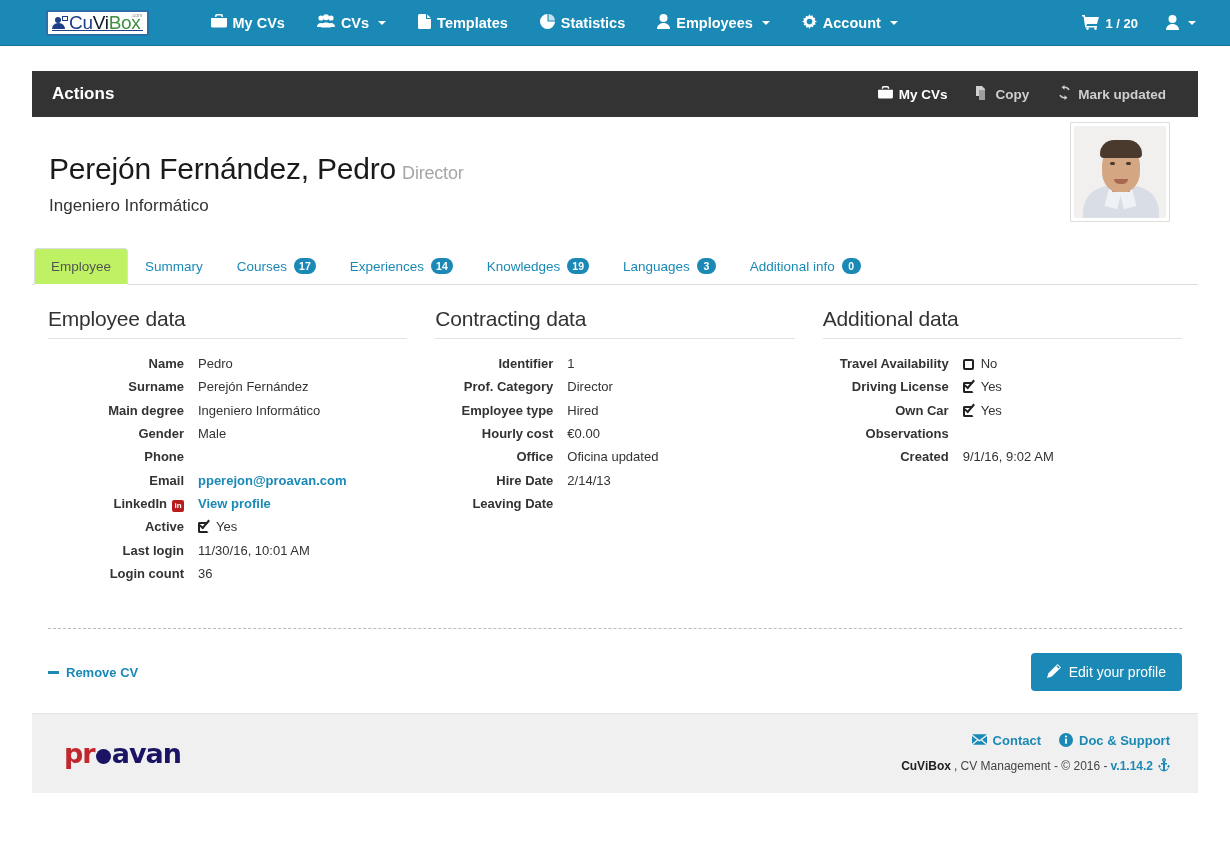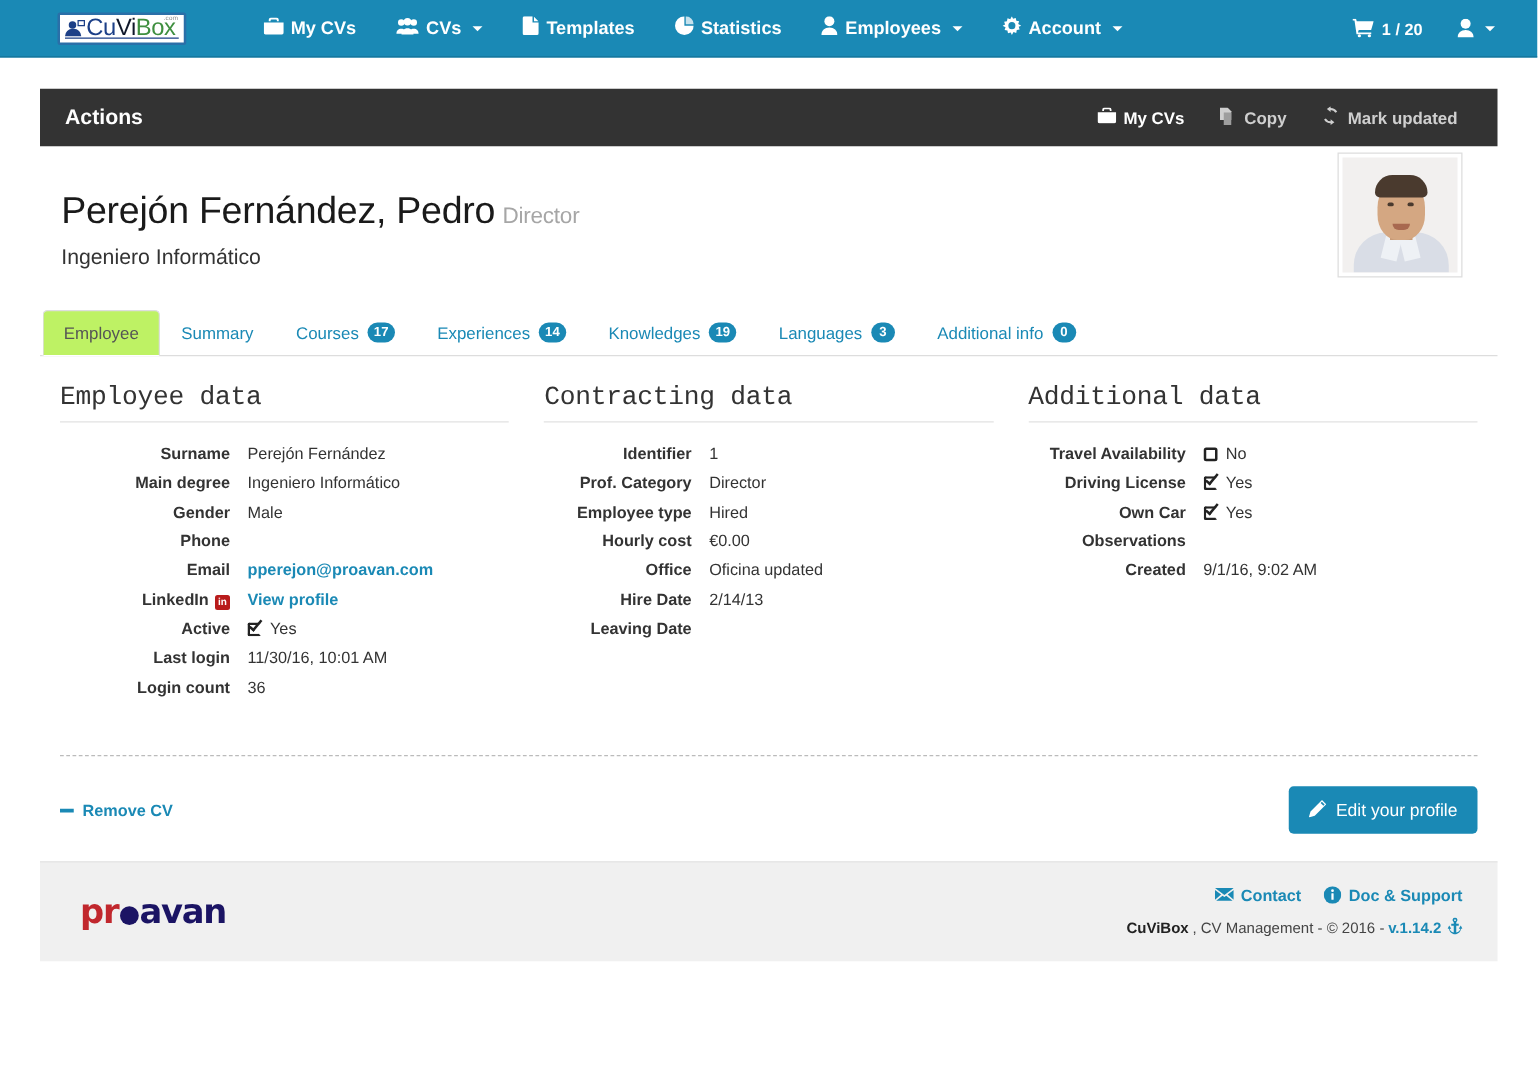--- a/index.html
+++ b/index.html
@@ -234,21 +234,20 @@
     margin-top: 22px;
     padding: 0 2px;
   }
   .col { flex: 1; padding: 0 14px; }
   .col h2 {
     margin: 0 0 7px 0;
     font-size: 21px;
     font-weight: normal;
     color: #333;
     letter-spacing: -0.2px;
-    font-family: Liberation Mono, monospace;
   }
   .col .rule { border-bottom: 1px solid #e2e2e2; margin-bottom: 16px; }
 
   .dl { display: block; }
   .dl-row { display: flex; margin-bottom: 4.5px; line-height: 1.45; }
   .dt {
     width: 150px;
     flex: 0 0 150px;
     text-align: right;
     font-weight: bold;
@@ -569,20 +568,24 @@
   </div>
 
   <div class="columns">
 
     <div class="col col-a">
       <h2>Employee data</h2>
       <div class="rule"></div>
       <div class="dl">
 
         <div class="dl-row">
+          <div class="dt">Name</div>
+          <div class="dd">Pedro</div>
+        </div>
+        <div class="dl-row">
           <div class="dt">Surname</div>
           <div class="dd">Perejón Fernández</div>
         </div>
         <div class="dl-row">
           <div class="dt">Main degree</div>
           <div class="dd">Ingeniero Informático</div>
         </div>
         <div class="dl-row">
           <div class="dt">Gender</div>
           <div class="dd">Male</div>

